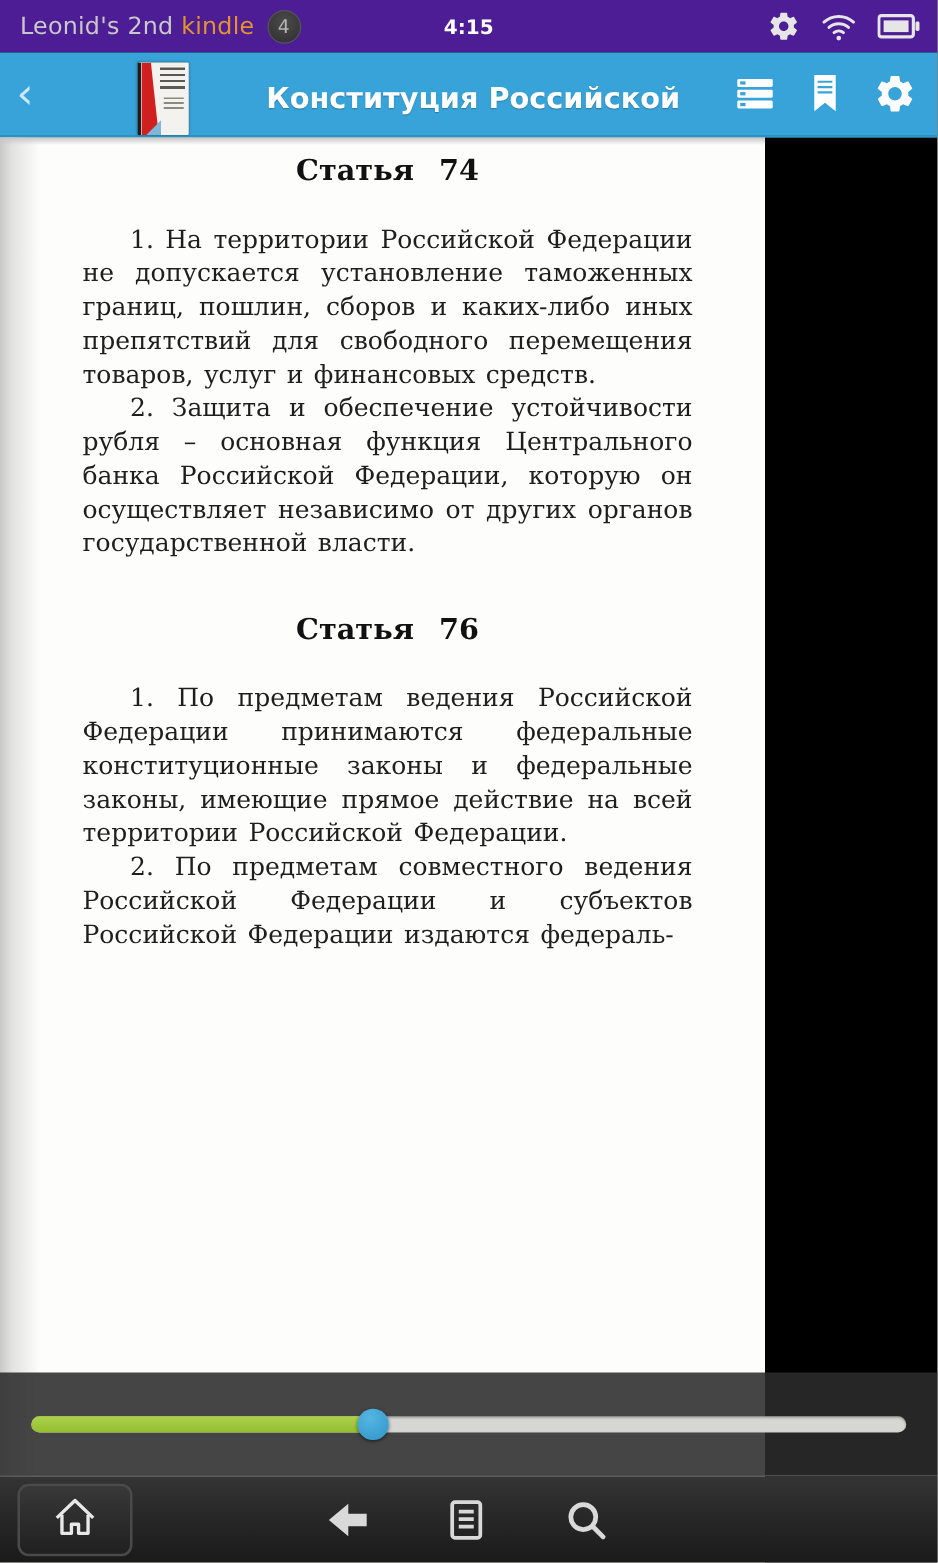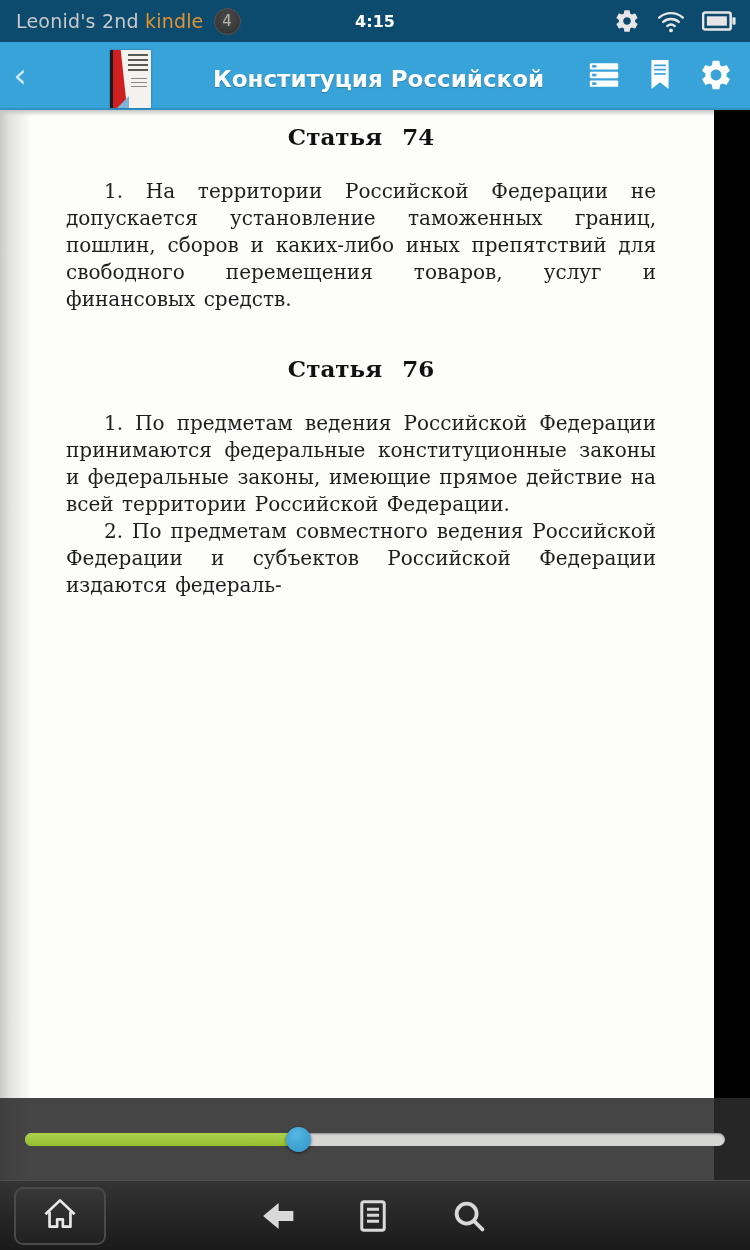--- a/index.html
+++ b/index.html
@@ -5,21 +5,21 @@
   * { margin:0; padding:0; box-sizing:border-box; }
   html,body { width:750px; height:1250px; }
   body {
     position:relative; width:750px; height:1250px; overflow:hidden;
     font-family:"DejaVu Sans", sans-serif; background:#000;
   }
 
   
   .status-bar {
     position:absolute; top:0; left:0; width:750px; height:42px;
-    background:#0c4a6e; display:flex; align-items:center;
+    background:#4c1d95; display:flex; align-items:center;
     color:#c9c9c9; font-size:19px;
   }
   .device-name { margin-left:16px; letter-spacing:.2px; }
   .device-name .accent { color:#e3922f; }
   .notif-badge {
     margin-left:10px; width:27px; height:27px; border-radius:50%;
     background:radial-gradient(circle at 50% 35%, #4b4b4b, #2e2e2e);
     border:1px solid #555; color:#b5b5b5; font-size:15px;
     display:flex; align-items:center; justify-content:center;
   }
@@ -65,21 +65,21 @@
     position:absolute; left:120px; right:113px; top:0; height:74px;
     display:flex; align-items:center; justify-content:center;
     color:#fff; font-size:23px; font-weight:bold;
     text-shadow:0 1px 1px rgba(0,0,0,.25); white-space:nowrap;
   }
   .header-actions { position:absolute; right:16px; top:0; height:66px; display:flex; align-items:center; gap:20px; }
   .header-actions .hbtn { width:36px; height:40px; display:flex; align-items:center; justify-content:center; }
 
   
   .reader {
-    position:absolute; top:110px; left:0; width:714px; height:1140px;
+    position:absolute; top:110px; left:0; width:612px; height:1140px;
     background:#fdfdfc; overflow:hidden;
   }
   .reader::before { 
     content:""; position:absolute; top:0; left:0; right:0; height:6px;
     background:linear-gradient(#c6c6c6, rgba(255,255,255,0)); z-index:3;
   }
   .page-edge { 
     position:absolute; top:0; left:0; width:32px; height:100%;
     background:linear-gradient(to right, #c9c9c9 0, #e2e2e0 30%, rgba(255,255,255,0) 100%);
     z-index:2;
@@ -207,20 +207,21 @@
 </div>
 
 <div class="reader">
   <div class="page-edge"></div>
   <div class="page-content">
     <div class="article">
       <h2>Статья 74</h2>
       <p>1. На территории Российской Федерации не допускается установление таможенных границ, пошлин, сборов и каких-либо иных препятствий для свободного перемещения товаров, услуг и финансовых средств.</p>
     </div>
     <div class="article">
+      <p>2. Защита и обеспечение устойчивости рубля – основная функция Центрального банка Российской Федерации, которую он осуществляет независимо от других органов государственной власти.</p>
     </div>
     <div class="article">
       <h2>Статья 76</h2>
       <p>1. По предметам ведения Российской Федерации принимаются федеральные конституционные законы и федеральные законы, имеющие прямое действие на всей территории Российской Федерации.</p>
       <p>2. По предметам совместного ведения Российской Федерации и субъектов Российской Федерации издаются федераль-</p>
     </div>
   </div>
 </div>
 
 <div class="dim-overlay">

